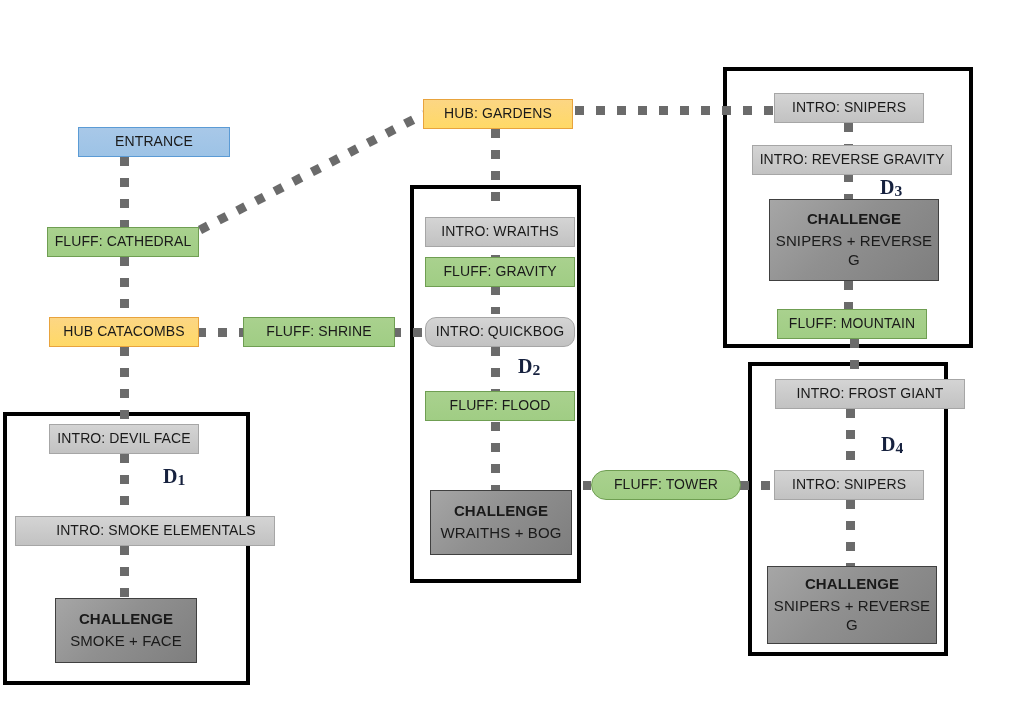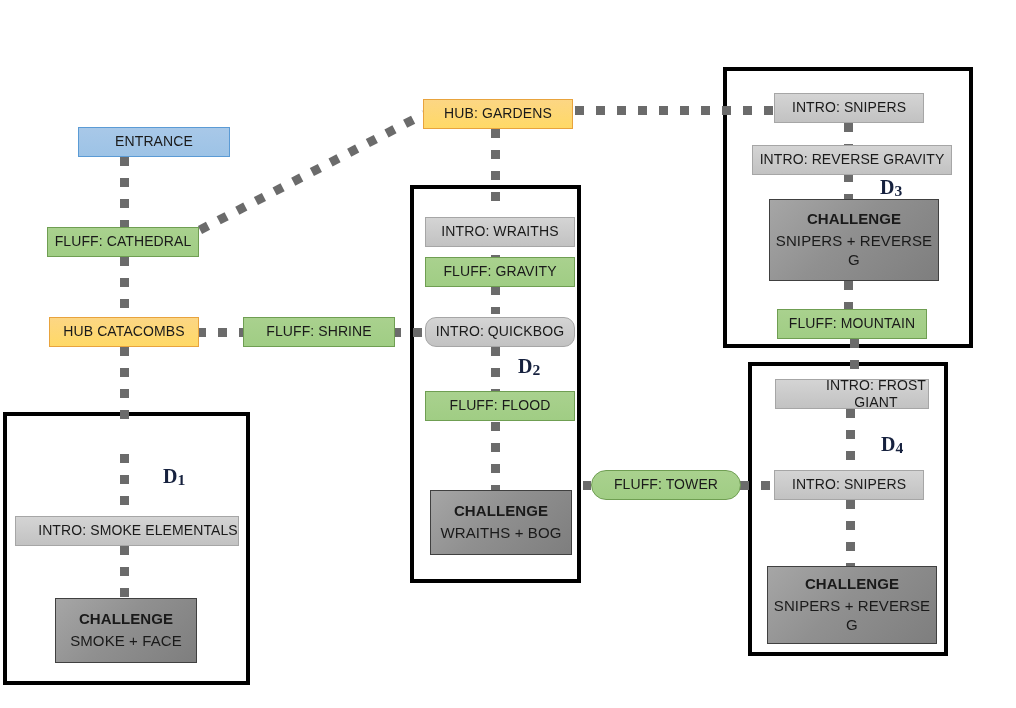--- a/index.html
+++ b/index.html
@@ -172,22 +172,25 @@
   </div>
 
   <div class="node node-fluff" style="left:47px; top:227px; width:152px; height:30px;">
     <span>FLUFF: CATHEDRAL</span>
   </div>
 
   <div class="node node-hub" style="left:49px; top:317px; width:150px; height:30px;">
     <span>HUB CATACOMBS</span>
   </div>
 
-
-  <div class="node node-intro" style="left:15px; top:516px; width:224px; height:30px;padding-left:22px;">
+  <div class="node node-intro" style="left:49px; top:424px; width:150px; height:30px;">
+    <span>INTRO: DEVIL FACE</span>
+  </div>
+
+  <div class="node node-intro" style="left:15px; top:516px; width:260px; height:30px;padding-left:22px;">
     <span>INTRO: SMOKE ELEMENTALS</span>
   </div>
 
   <div class="node node-challenge" style="left:55px; top:598px; width:142px; height:65px;">
     <span class="ch-title">CHALLENGE</span>
     <span>SMOKE + FACE</span>
   </div>
 
   <div class="node node-fluff" style="left:243px; top:317px; width:152px; height:30px;">
     <span>FLUFF: SHRINE</span>
@@ -232,21 +235,21 @@
 
   <div class="node node-challenge" style="left:769px; top:199px; width:170px; height:82px;">
     <span class="ch-title">CHALLENGE</span>
     <span>SNIPERS + REVERSE G</span>
   </div>
 
   <div class="node node-fluff" style="left:777px; top:309px; width:150px; height:30px;">
     <span>FLUFF: MOUNTAIN</span>
   </div>
 
-  <div class="node node-intro" style="left:775px; top:379px; width:154px; height:30px;padding-left:48px;">
+  <div class="node node-intro" style="left:775px; top:379px; width:190px; height:30px;">
     <span>INTRO: FROST GIANT</span>
   </div>
 
   <div class="node node-intro" style="left:774px; top:470px; width:150px; height:30px;">
     <span>INTRO: SNIPERS</span>
   </div>
 
   <div class="node node-challenge" style="left:767px; top:566px; width:170px; height:78px;">
     <span class="ch-title">CHALLENGE</span>
     <span>SNIPERS + REVERSE G</span>

